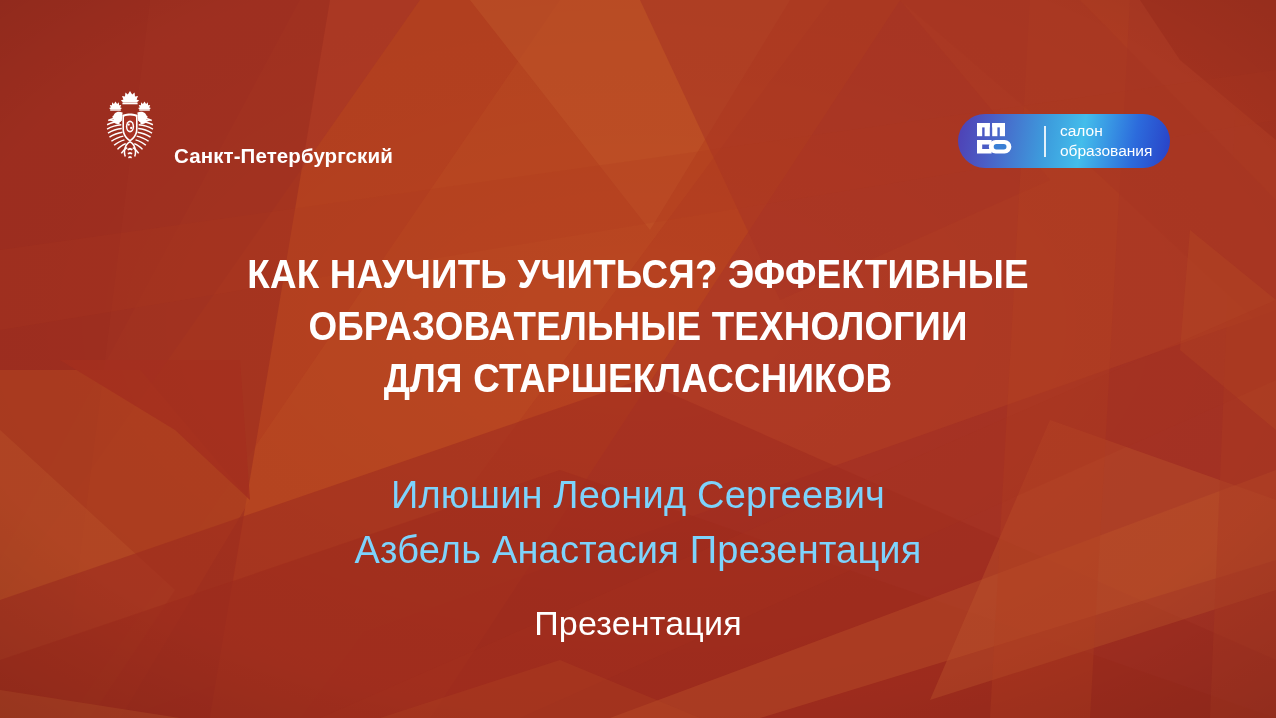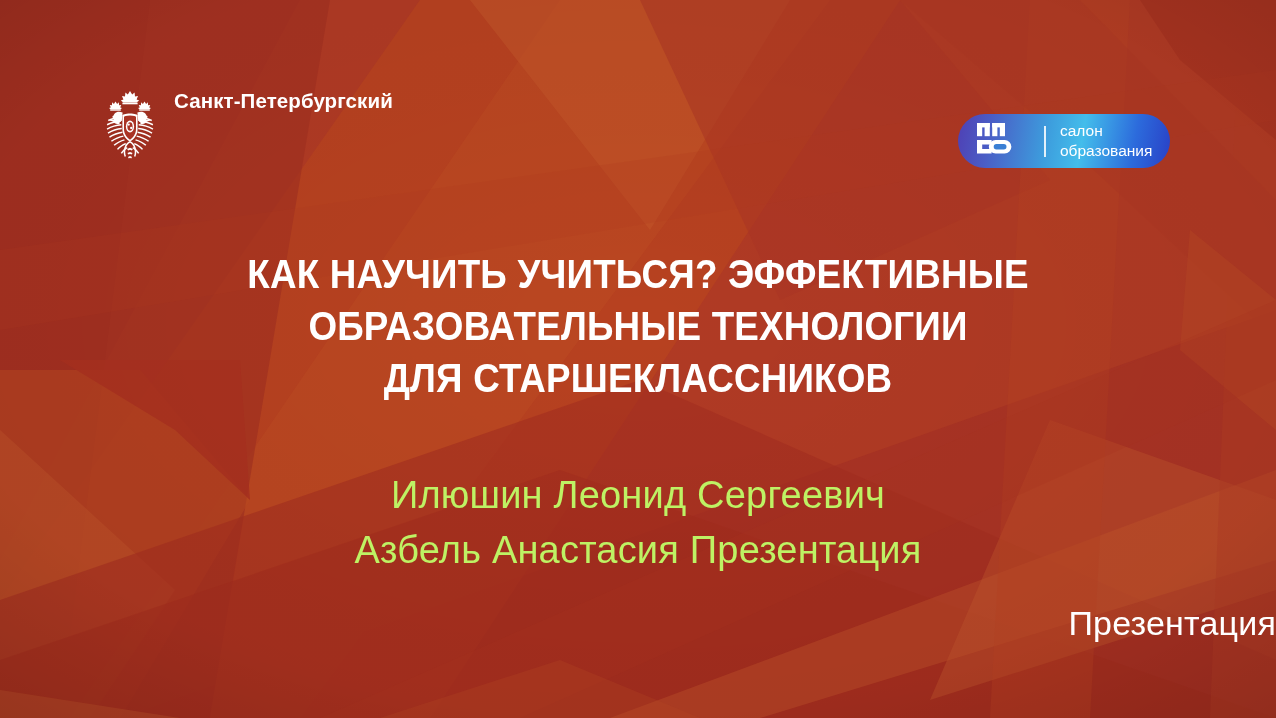--- a/index.html
+++ b/index.html
@@ -24,21 +24,21 @@
     overflow: hidden;
   }
   #bg svg { display: block; width: 1276px; height: 718px; }
 
   
   #spbu-logo {
     position: absolute;
     left: 100px;
     top: 88px;
     display: flex;
-    align-items: flex-start;
+    align-items: flex-end;
     gap: 14px;
   }
   #spbu-emblem { width: 60px; height: 78px; flex: none; }
   #spbu-text {
     color: #ffffff;
     font-size: 20.5px;
     font-weight: bold;
     line-height: 1.30;
     letter-spacing: 0.1px;
     white-space: nowrap;
@@ -95,34 +95,34 @@
     transform: scaleX(0.92);
   }
   #title .tline { display: block; white-space: nowrap; }
 
   #authors {
     position: absolute;
     left: 0;
     right: 0;
     top: 468px;
     text-align: center;
-    color: #bef264;
+    color: #7dd3fc;
     font-size: 38px;
     font-weight: normal;
     line-height: 1.45;
     letter-spacing: 0.2px;
   }
   #authors .aline { display: block; white-space: nowrap; }
 
   #subtitle {
     position: absolute;
     left: 0;
     right: 0;
     top: 604px;
-    text-align: right;
+    text-align: center;
     color: #ffffff;
     font-size: 34px;
     font-weight: normal;
     letter-spacing: 0.2px;
     white-space: nowrap;
   }
 </style>
 </head>
 <body>
 

